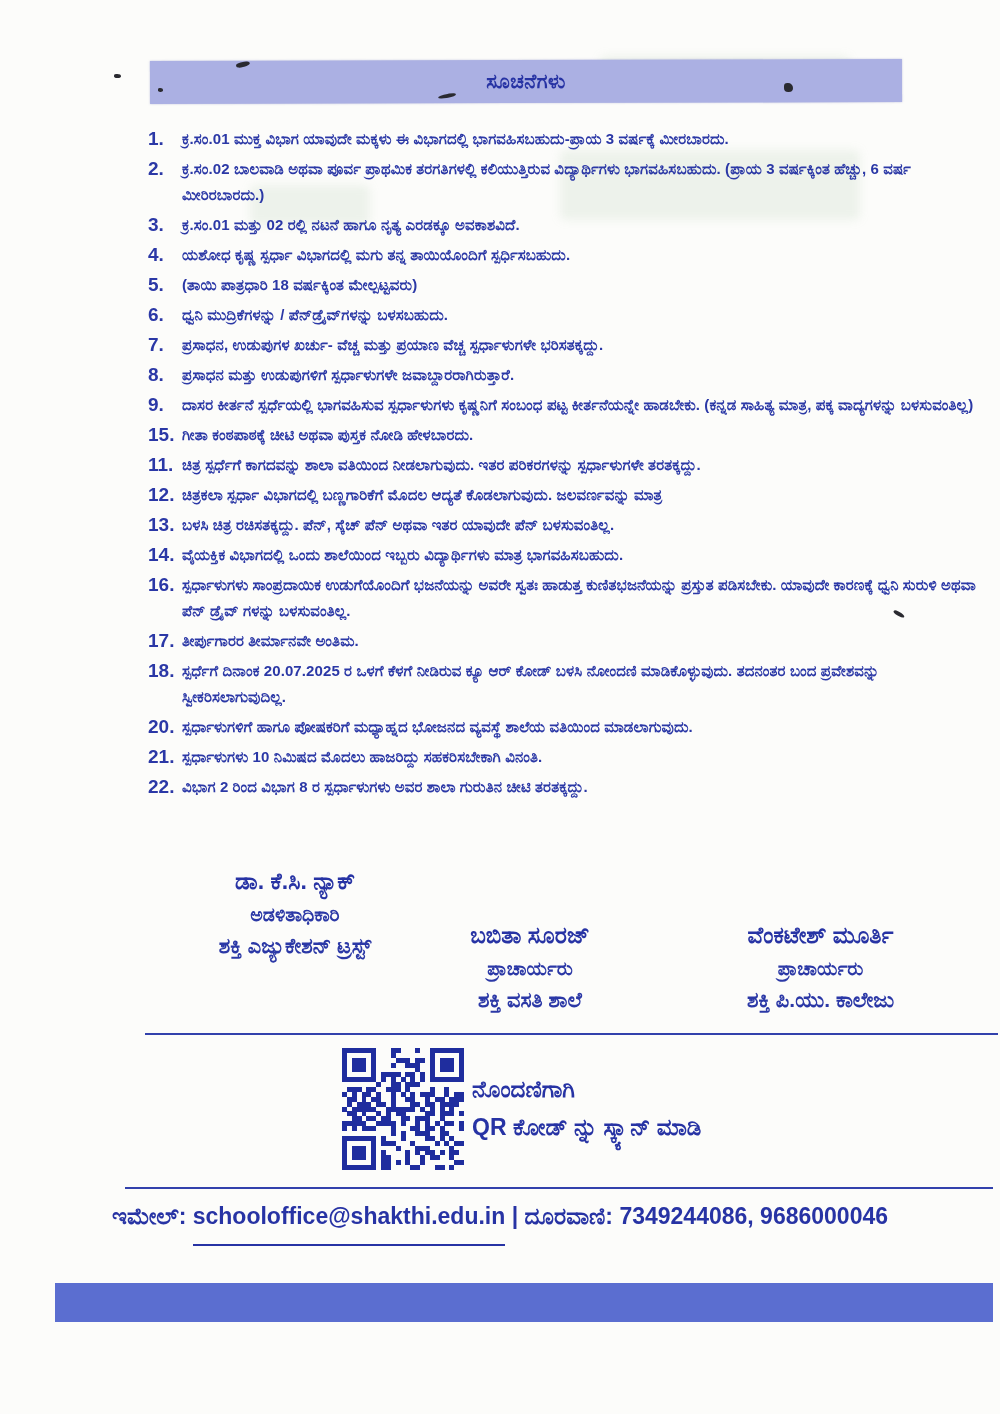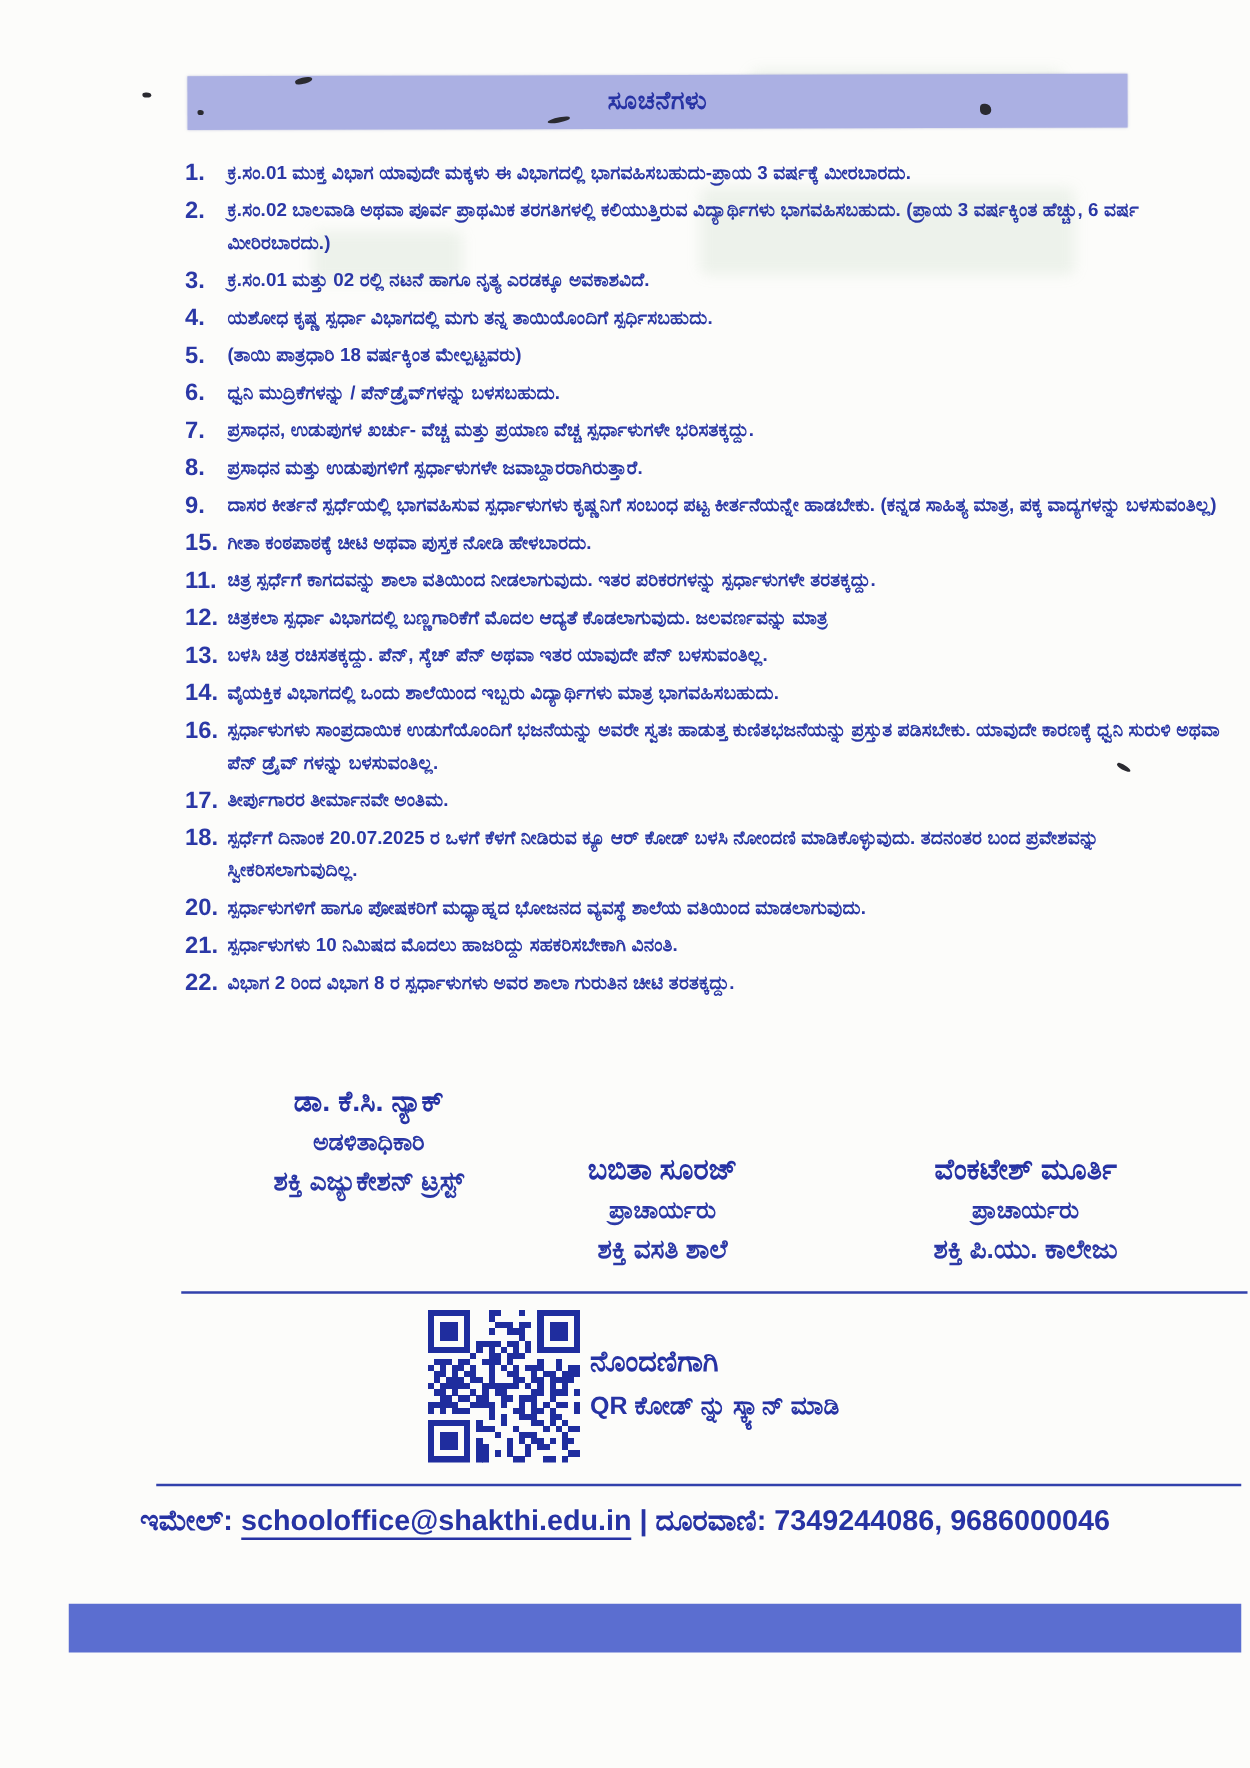--- a/index.html
+++ b/index.html
@@ -44,27 +44,27 @@
   .sig3{left:688px;top:922px;width:265px;}
   
   .divider{position:absolute;height:2px;background:#3241ac;}
   .divider-1{left:145px;top:1033px;width:853px;}
   .divider-2{left:125px;top:1187px;width:868px;}
   
   .qr-box{position:absolute;left:342px;top:1048px;width:122px;height:122px;}
   .qr-box svg{width:100%;height:100%;display:block;}
   .qr-caption{position:absolute;left:472px;top:1076px;width:420px;}
   .qr-caption .cap1{font-size:23px;font-weight:bold;color:#2733a4;margin-bottom:11px;}
-  .qr-caption .cap2{font-size:20px;font-weight:bold;color:#2733a4;}
+  .qr-caption .cap2{font-size:23px;font-weight:bold;color:#2733a4;}
   
   .contact{
     position:absolute;left:0;top:1203px;width:1000px;text-align:center;
     font-size:23px;font-weight:bold;color:#2733a4;
   }
-  .contact .email{text-decoration:none;border-bottom:2px solid #2733a4;padding-bottom:1px;color:#2733a4;}
+  .contact .email{text-decoration:none;border-bottom:2px solid #2733a4;padding-bottom:15px;color:#2733a4;}
   
   .bottom-band{
     position:absolute;left:55px;top:1283px;width:938px;height:39px;
     background:#5b6ed0;
   }
   
   .speck{position:absolute;background:#2a2a30;border-radius:40% 60% 50% 50%;}
   .ghost{position:absolute;background:rgba(150,185,150,.14);filter:blur(5px);border-radius:6px;}
 </style>
 </head>

